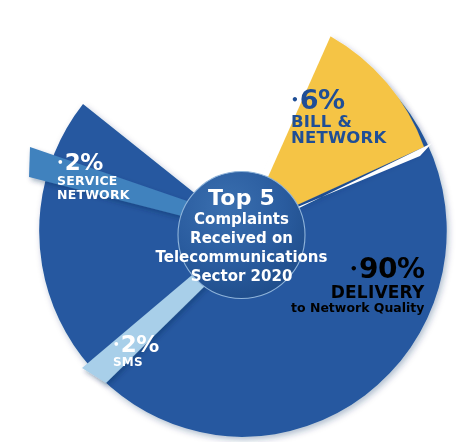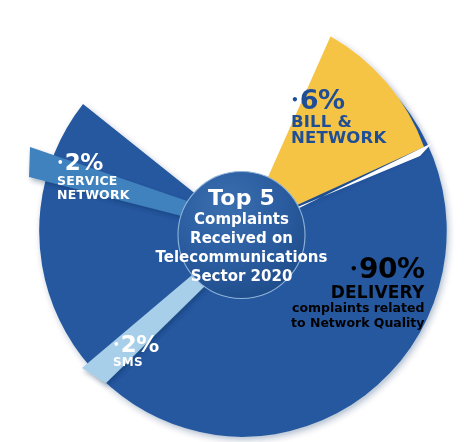--- a/index.html
+++ b/index.html
@@ -170,21 +170,20 @@
 
   <div class="lbl" id="label-bill">
     <div class="pct"><span class="dot">•</span><span>6%</span></div>
     <div class="cap">BILL &amp;</div>
     <div class="cap">NETWORK</div>
   </div>
 
   <div class="lbl" id="label-network">
     <div class="pct"><span class="dot">•</span><span>90%</span></div>
     <div class="cap">DELIVERY</div>
-    <div class="sub">complaints related</div>
     <div class="sub">to Network Quality</div>
   </div>
 
   <div class="lbl" id="label-service">
     <div class="pct"><span class="dot">•</span><span>2%</span></div>
     <div class="cap">SERVICE</div>
     <div class="cap">NETWORK</div>
   </div>
 
   <div class="lbl" id="label-sms">

